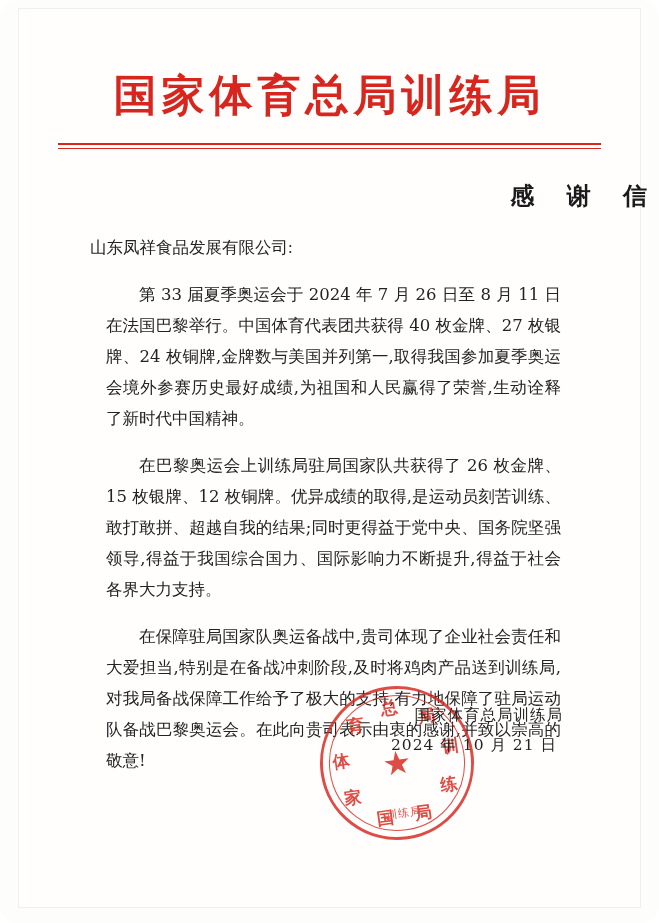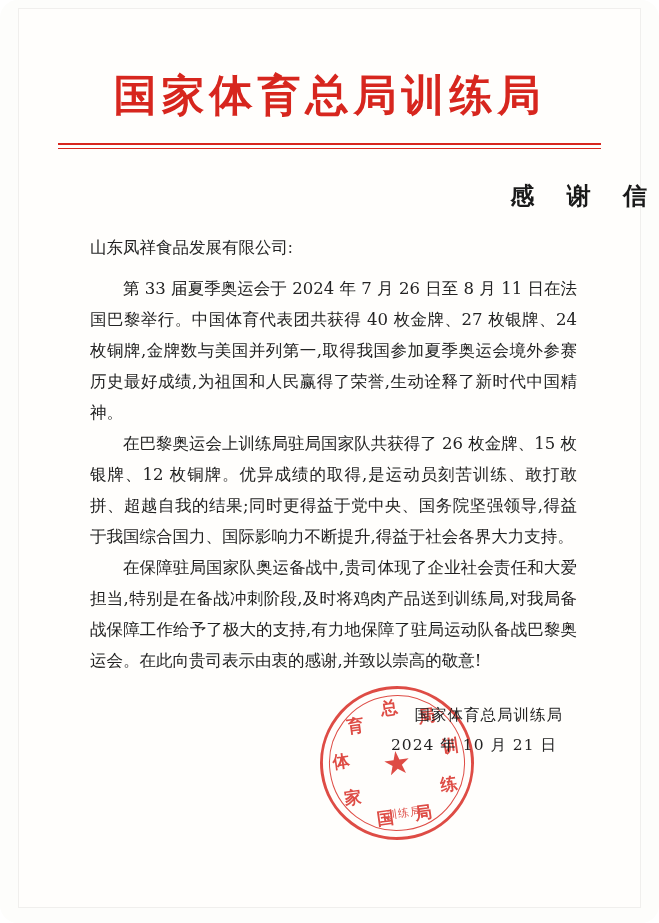--- a/index.html
+++ b/index.html
@@ -87,26 +87,26 @@
     left: 90px;
     right: 82px;
     top: 232px;
     color: #232323;
     font-size: 16.5px;
     line-height: 31px;
     text-align: justify;
   }
 
   .salutation {
-    margin: 0 0 10px 0;
+    margin: 0 0 1px 0;
     font-family: Liberation Serif, serif;
   }
 
   .para {
-    margin: 0;
+    margin: 16px;
     text-indent: 2em;
   }
 
   .sign-area {
     position: absolute;
     right: 88px;
     top: 700px;
     width: 300px;
     text-align: right;
     color: #232323;

